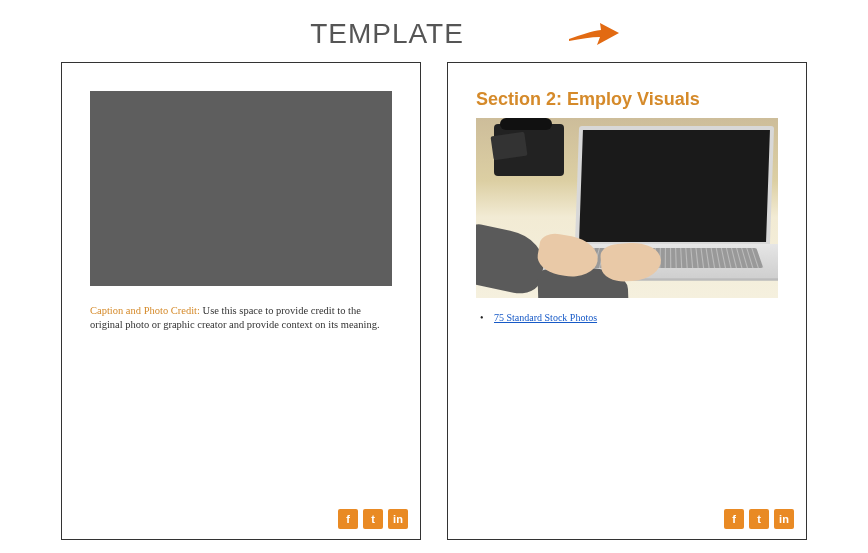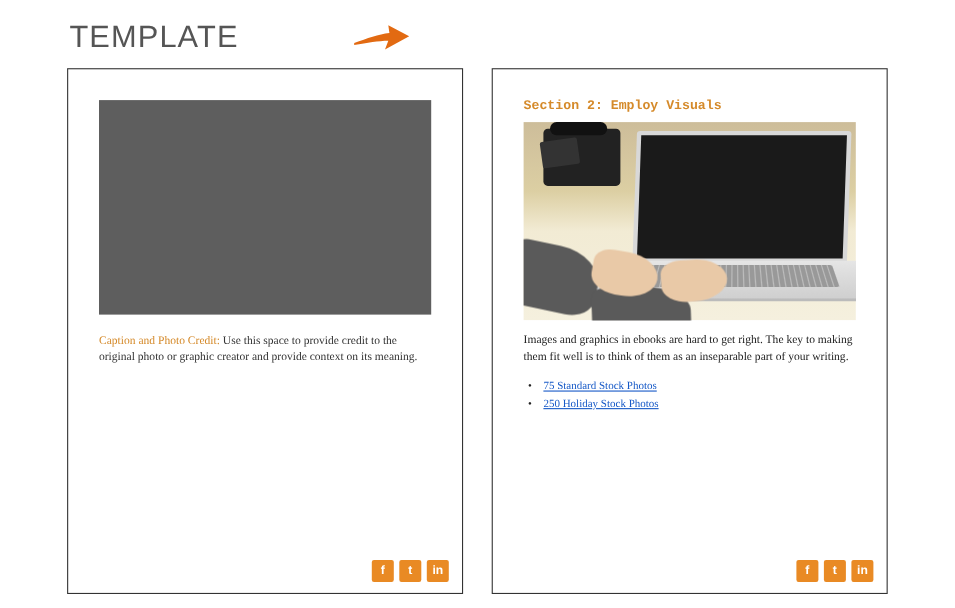--- a/index.html
+++ b/index.html
@@ -6,21 +6,21 @@
     body {
       width: 868px;
       height: 553px;
       background: #ffffff;
       font-family: Georgia, 'Times New Roman', serif;
       position: relative;
     }
     .header-row {
       display: flex;
       align-items: center;
-      justify-content: flex-start;
+      justify-content: center;
       gap: 40px;
       padding-top: 18px;
       padding-bottom: 10px;
     }
     .header-label {
       font-family: Arial, Helvetica, sans-serif;
       font-size: 28px;
       font-weight: 400;
       color: #555555;
       letter-spacing: 1px;
@@ -54,22 +54,22 @@
       font-size: 10.5px;
       line-height: 1.35;
       color: #333333;
     }
     .caption-label {
       color: #d58a2a;
     }
     
     .section-title {
       color: #d58a2a;
-      font-family: Liberation Mono, monospace;
-      font-size: 12px;
+      font-family: Liberation Sans, sans-serif;
+      font-size: 18px;
       font-weight: bold;
       margin-top: 6px;
       margin-bottom: 8px;
     }
     .photo-illustration {
       width: 100%;
       height: 180px;
       position: relative;
       overflow: hidden;
       background: linear-gradient(180deg, #cdbd9a 0%, #dccfa3 35%, #f2ebd4 55%, #f5f0de 100%);
@@ -235,24 +235,22 @@
       <div class="laptop-screen"></div>
       <div class="laptop-base">
         <div class="keyboard"></div>
       </div>
       <div class="sleeve left"></div>
       <div class="sleeve right"></div>
       <div class="hand left"></div>
       <div class="hand right"></div>
     </div>
     <div class="body-text">
-      <p>Images and graphics in ebooks are hard to get right. The key to making them fit well is to think of them as an inseparable part of your writing.</p>
       <ul class="link-list">
         <li><span class="link-text">75 Standard Stock Photos</span></li>
-        <li><span class="link-text">250 Holiday Stock Photos</span></li>
       </ul>
     </div>
     <div class="social-row">
       <div class="social-btn">f</div>
       <div class="social-btn">t</div>
       <div class="social-btn">in</div>
     </div>
   </div>
 
 </div>

